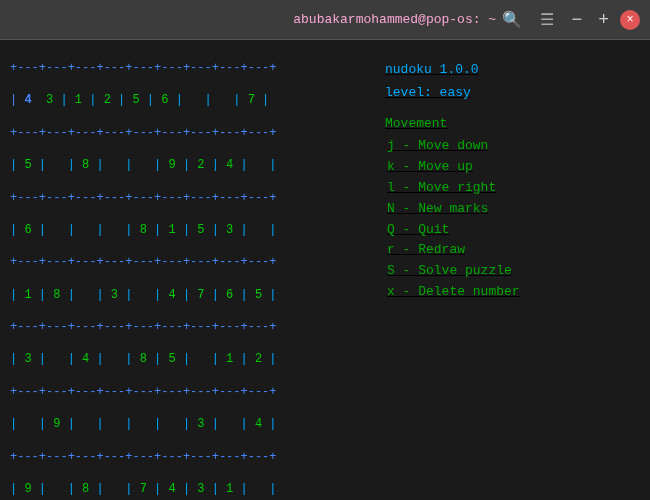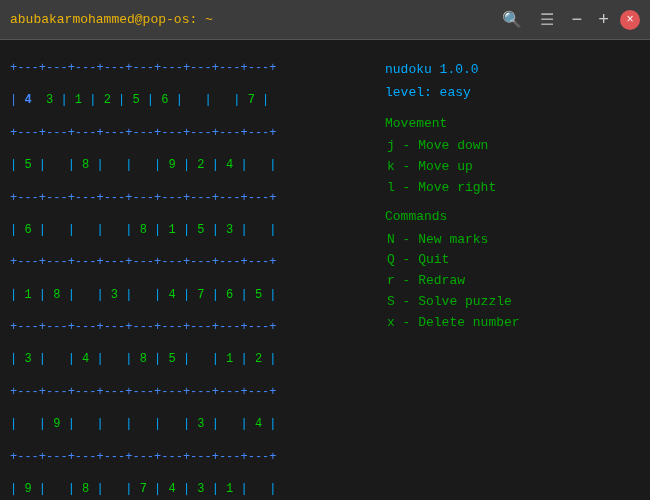--- a/index.html
+++ b/index.html
@@ -15,24 +15,24 @@
     .titlebar {
       background: #3c3c3c;
       height: 40px;
       display: flex;
       align-items: center;
       justify-content: space-between;
       padding: 0 10px;
       border-bottom: 1px solid #555;
     }
     .titlebar-title {
-      color: #eab308;
+      color: #f9a8d4;
       font-size: 13px;
       flex: 1;
-      text-align: left;
+      text-align: right;
     }
     .titlebar-controls {
       display: flex;
       align-items: center;
       gap: 6px;
     }
     .titlebar-icon {
       color: #aaa;
       font-size: 16px;
       cursor: pointer;
@@ -79,20 +79,21 @@
       padding-top: 5px;
     }
 
     
     .info-panel {
       flex: 1;
       padding: 5px 0 0 10px;
       font-family: 'Courier New', Courier, monospace;
       font-size: 13px;
       line-height: 1.6;
+      text-decoration: underline;
     }
     .info-title {
       color: #00aaff;
       margin-bottom: 2px;
     }
     .info-level {
       color: #00aaff;
       margin-bottom: 10px;
     }
     .section-header {
@@ -152,21 +153,20 @@
 
   <div class="info-panel">
     <div class="info-title">nudoku 1.0.0</div>
     <div class="info-level">level: easy</div>
 
     <div class="section-header">Movement</div>
     <div class="command-line">j - Move down</div>
     <div class="command-line">k - Move up</div>
     <div class="command-line">l - Move right</div>
 
-    <div class="section-header" style="margin-top:8px;">Commands</div>
     <div class="command-line">N - New marks</div>
     <div class="command-line">Q - Quit</div>
     <div class="command-line">r - Redraw</div>
     <div class="command-line">S - Solve puzzle</div>
     <div class="command-line">x - Delete number</div>
   </div>
 
 </div>
 
 </body></html>

